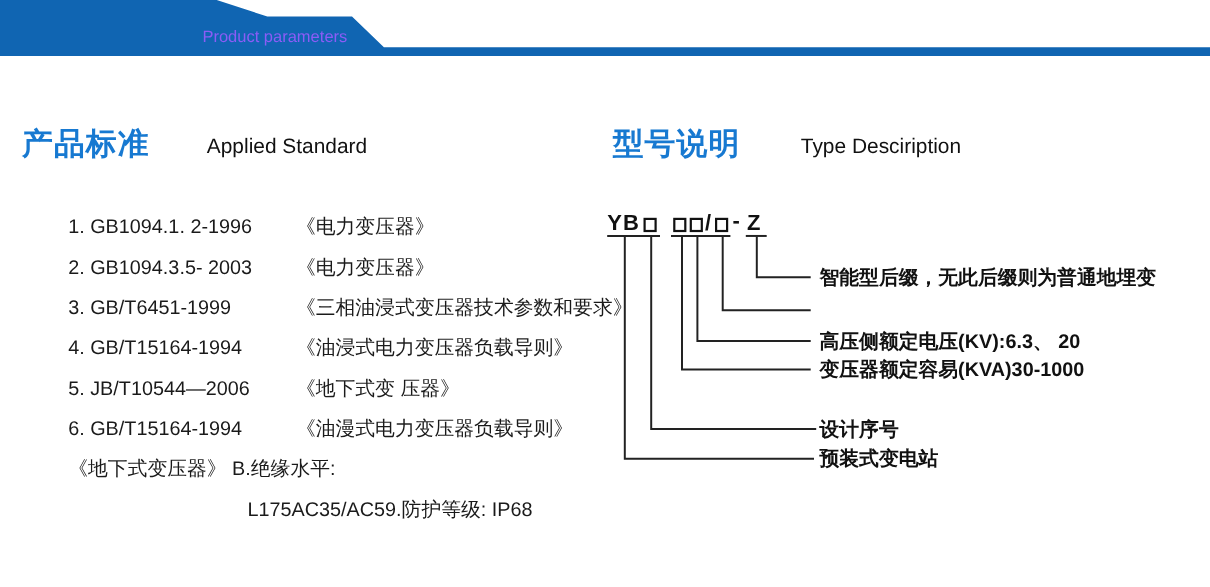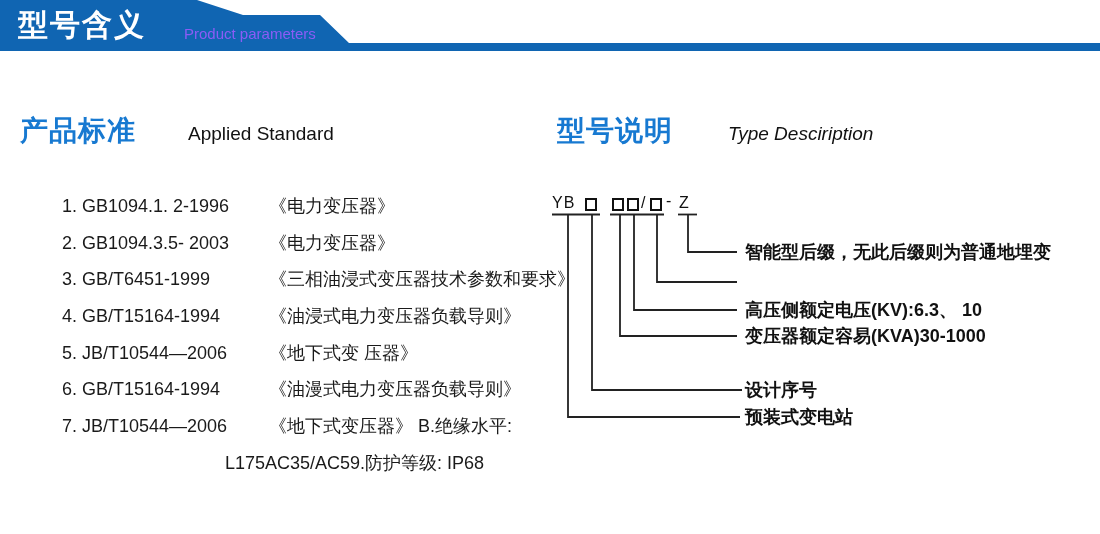--- a/index.html
+++ b/index.html
@@ -11,45 +11,44 @@
   .banner-title-cn { position:absolute; left:18px; top:5px; width:200px;
     font-size:30px; font-weight:bold; color:#ffffff; letter-spacing:2px; }
   .banner-title-en { position:absolute; left:184px; top:25px;
     font-size:15px; color:#8b5cf6; }
 
   
   .sec-head-cn { position:absolute; top:112px; font-size:28px; font-weight:bold;
     color:#1779d1; letter-spacing:1px; }
   .sec-head-en { position:absolute; top:123px; font-size:19px; color:#111111;margin-left:42px; }
   .std-cn { left:20px; } .std-en { left:146px; }
-  .mod-cn { left:557px; } .mod-en { left:686px;font-style:italic; }
+  .mod-cn { left:557px; } .mod-en { left:686px; }
 
   
   .std-row { position:absolute; left:18px; width:540px; display:flex;
     font-size:18px; color:#1a1a1a; line-height:24px;margin-left:44px; }
   .std-code { width:207px; flex:0 0 207px; }
   .std-title { flex:1; }
   .std-cont { position:absolute; left:225px; font-size:18px; color:#1a1a1a; line-height:24px; }
 
   
   .diagram-lines { position:absolute; left:0; top:0; width:1100px; height:534px; pointer-events:none; }
-  .mpart { position:absolute; font-size:16px; font-weight:normal; color:#111111; line-height:20px; }
+  .mpart { position:absolute; font-size:20px; font-weight:bold; color:#111111; line-height:20px; }
   .mbox { position:absolute; width:12px; height:13px; border:2px solid #111111; background:#fff; }
   .dlabel { position:absolute; left:745px; font-size:18px; font-weight:bold;
     color:#111111; line-height:21px; white-space:nowrap; }
 </style>
 </head>
 <body>
 
 <div class="page">
 
   <svg class="banner-svg" viewBox="0 0 1100 52" preserveAspectRatio="none">
     <path d="M0 0 H197 L243 15 H320 L349 43 H1100 V51 H0 Z" fill="#1065b2"></path>
   </svg>
-  <div class="banner-title-cn">型号含义</div>
   <div class="banner-title-en">Product parameters</div>
 
   <div class="sec-head-cn std-cn">产品标准</div>
   <div class="sec-head-en std-en">Applied Standard</div>
   <div class="sec-head-cn mod-cn">型号说明</div>
   <div class="sec-head-en mod-en">Type Desciription</div>
 
   <div class="std-row" style="top:194px">
     <span class="std-code">1. GB1094.1. 2-1996</span>
     <span class="std-title">《电力变压器》</span>
@@ -68,21 +67,20 @@
   </div>
   <div class="std-row" style="top:341px">
     <span class="std-code">5. JB/T10544—2006</span>
     <span class="std-title">《地下式变 压器》</span>
   </div>
   <div class="std-row" style="top:377px">
     <span class="std-code">6. GB/T15164-1994</span>
     <span class="std-title">《油漫式电力变压器负载导则》</span>
   </div>
   <div class="std-row" style="top:414px">
-    <span class="std-code">7. JB/T10544—2006</span>
     <span class="std-title">《地下式变压器》 B.绝缘水平:</span>
   </div>
   <div class="std-cont" style="top:451px">L175AC35/AC59.防护等级: IP68</div>
 
   <span class="mpart" style="left:552px; top:193px; letter-spacing:1px">YB</span>
   <span class="mbox" style="left:585px; top:198px"></span>
   <span class="mbox" style="left:612px; top:198px"></span>
   <span class="mbox" style="left:627px; top:198px"></span>
   <span class="mpart" style="left:641px; top:193px">/</span>
   <span class="mbox" style="left:650px; top:198px"></span>
@@ -97,18 +95,18 @@
       <path d="M568 215 V417 H740"></path>
       <path d="M592 215 V390 H742"></path>
       <path d="M620 215 V336 H737"></path>
       <path d="M634 215 V310 H737"></path>
       <path d="M657 215 V282 H737"></path>
       <path d="M688 215 V252 H737"></path>
     </g>
   </svg>
 
   <div class="dlabel" style="top:242px">智能型后缀，无此后缀则为普通地埋变</div>
-  <div class="dlabel" style="top:300px">高压侧额定电压(KV):6.3、 10</div>
+  <div class="dlabel" style="top:300px">高压侧额定电压(KV):6.3、 20</div>
   <div class="dlabel" style="top:326px">变压器额定容易(KVA)30-1000</div>
   <div class="dlabel" style="top:380px">设计序号</div>
   <div class="dlabel" style="top:407px">预装式变电站</div>
 
 </div>
 
 </body></html>

